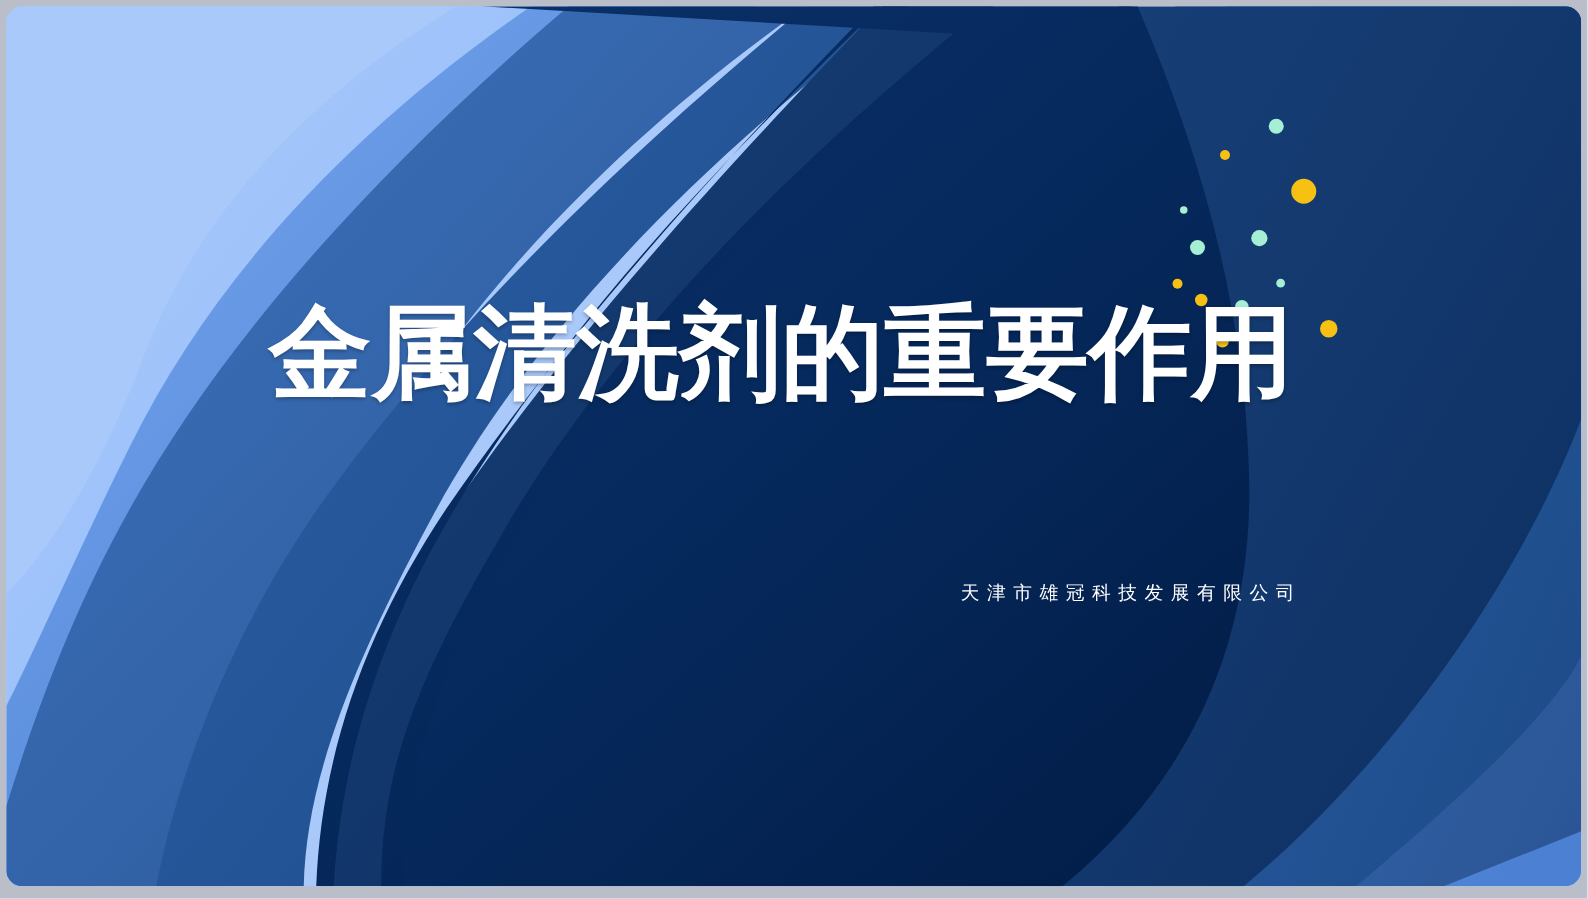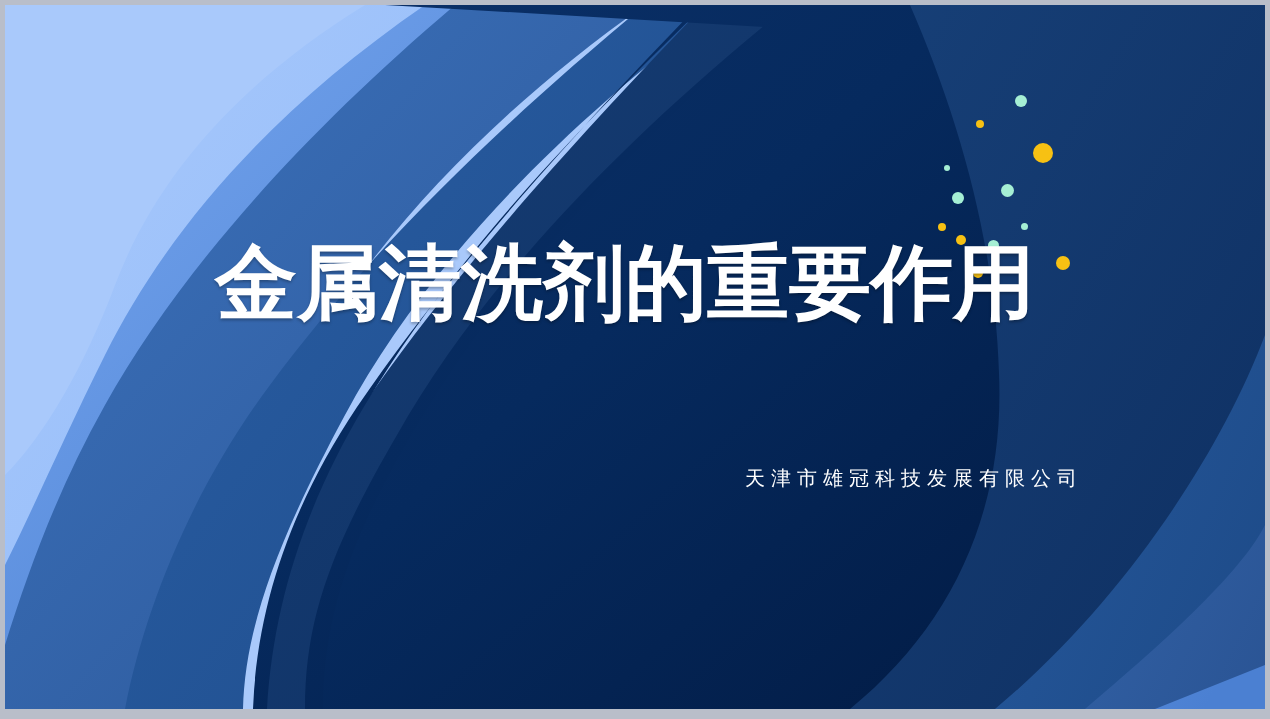--- a/index.html
+++ b/index.html
@@ -17,20 +17,21 @@
   }
   
   #slide-frame {
     position: absolute;
     left: 5px;
     top: 5px;
     width: 1260px;
     height: 704px;
     overflow: hidden;
     background: #a9c9fb;
+    border-radius: 13px;
   }
   #bg-svg {
     position: absolute;
     left: 0;
     top: 0;
     width: 1260px;
     height: 704px;
     display: block;
   }
   #dots-layer {
@@ -66,21 +67,21 @@
     text-shadow: 0 2px 3px rgba(0,0,0,0.28);
   }
   #slide-subtitle {
     position: absolute;
     left: 740px;
     top: 460px;
     width: 320px;
     text-align: center;
     color: #ffffff;
     font-family: "DejaVu Sans", "Liberation Sans", sans-serif;
-    font-size: 20px;
+    font-size: 15px;
     font-weight: normal;
     letter-spacing: 6px;
     white-space: nowrap;
   }
 </style>
 </head>
 <body>
 
 <div id="slide-root">
   <div id="slide-frame">

